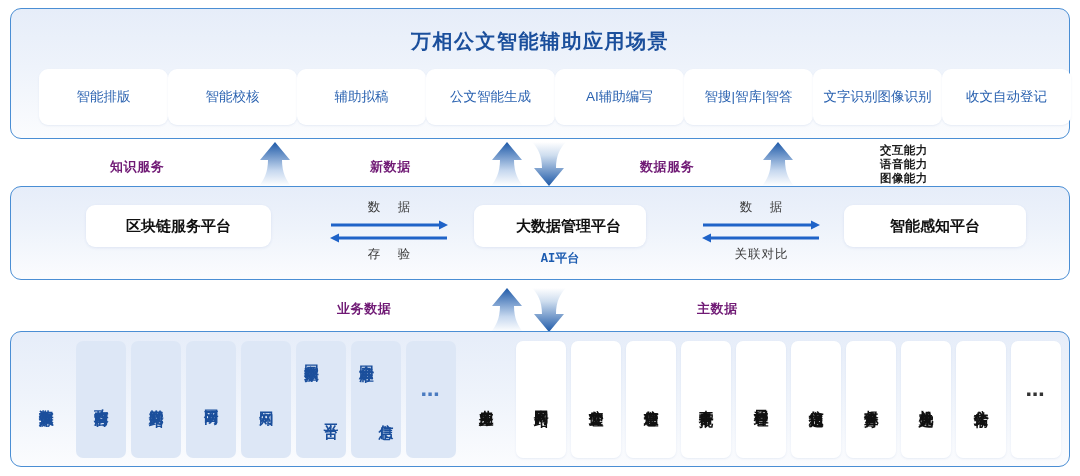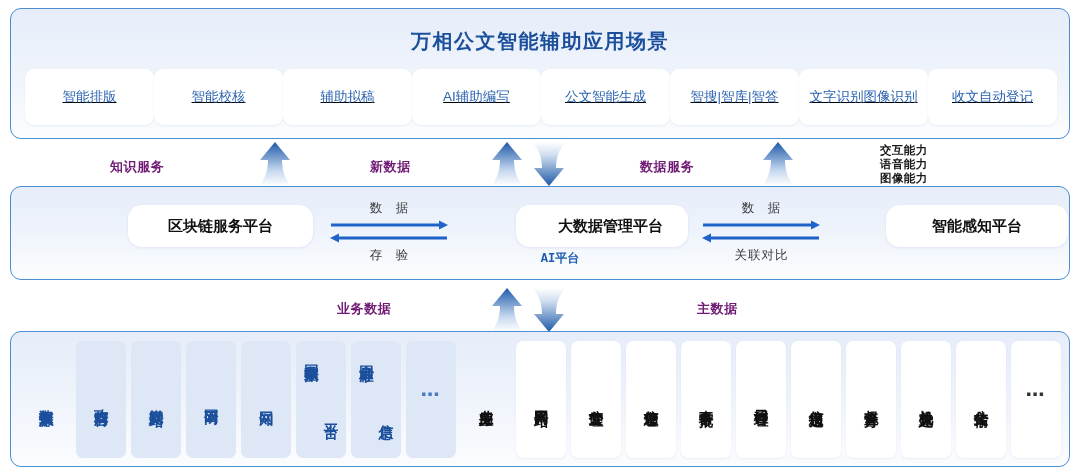--- a/index.html
+++ b/index.html
@@ -22,55 +22,54 @@
 
   
   #top-panel { left: 10px; top: 8px; width: 1060px; height: 131px; }
   .top-title {
     position: absolute; left: 0; top: 19px; width: 100%;
     text-align: center;
     font-size: 20px; font-weight: bold; color: #1b4f9c;
     letter-spacing: 1.5px;
   }
   .scene-row {
-    position: absolute; left: 14px; top: 60px;
+    position: absolute; left: 28px; top: 60px;
     width: 1032px; height: 56px;
-    display: flex;  text-decoration: underline;
+    display: flex; 
   }
   .scene-card {
     flex: 1 1 0;
     background: #ffffff;
     border-radius: 9px;
     display: flex; align-items: center; justify-content: center;
     text-align: center;
     font-size: 13.5px; color: #2a62b0; font-weight: 500;
     line-height: 1.35;
     box-shadow: 0 1px 2px rgba(70,110,180,.10);
   }
 
   
   #mid-panel { left: 10px; top: 186px; width: 1060px; height: 94px; }
   .plat-box {
     position: absolute; top: 18px; height: 42px;
-    background: #ffffff; border-radius: 14px;
+    background: #ffffff; border-radius: 9px;
     display: flex; align-items: center; justify-content: center;
     font-size: 15px; font-weight: bold; color: #111111;
     box-shadow: 0 1px 3px rgba(70,110,180,.12);
-    margin-left: 42px;
   }
   #plat-block { left: 75px; width: 185px; }
   #plat-bigdata { left: 463px; width: 172px; padding-left: 17px; }
   #plat-sense  { left: 833px; width: 182px; }
   .ai-label {
     position: absolute; top: 63px; left: 463px; width: 172px;
     text-align: center; font-size: 12px; font-weight: bold; color: #1b5bb0; font-family: Liberation Mono, monospace;
   }
 
   
-  .biarrow { position: absolute; width: 120px; }
+  .biarrow { position: absolute; width: 120px; font-family: Liberation Mono, monospace; }
   #biarrow-1 { left: 318px; top: 14px; }
   #biarrow-2 { left: 690px; top: 14px; }
   .biarrow .cap {
     text-align: center; font-size: 12.5px; color: #3a3a3a;
     letter-spacing: 5px; text-indent: 5px; line-height: 15px;
   }
   .biarrow svg { display: block; margin: 3px 0; }
 
   
   #bot-panel { left: 10px; top: 331px; width: 1060px; height: 136px; }
@@ -141,24 +140,24 @@
         <div class="scene-card">
           <span>智能排版</span>
         </div>
         <div class="scene-card">
           <span>智能校核</span>
         </div>
         <div class="scene-card">
           <span>辅助拟稿</span>
         </div>
         <div class="scene-card">
+          <span>公文智能生成</span>
+        </div>
+        <div class="scene-card">
           <span>AI辅助编写</span>
-        </div>
-        <div class="scene-card">
-          <span>公文智能生成</span>
         </div>
         <div class="scene-card">
           <span>智搜|智库|智答</span>
         </div>
         <div class="scene-card">
           <span>文字识别</span>
           <br>
           <span>图像识别</span>
         </div>
         <div class="scene-card">

